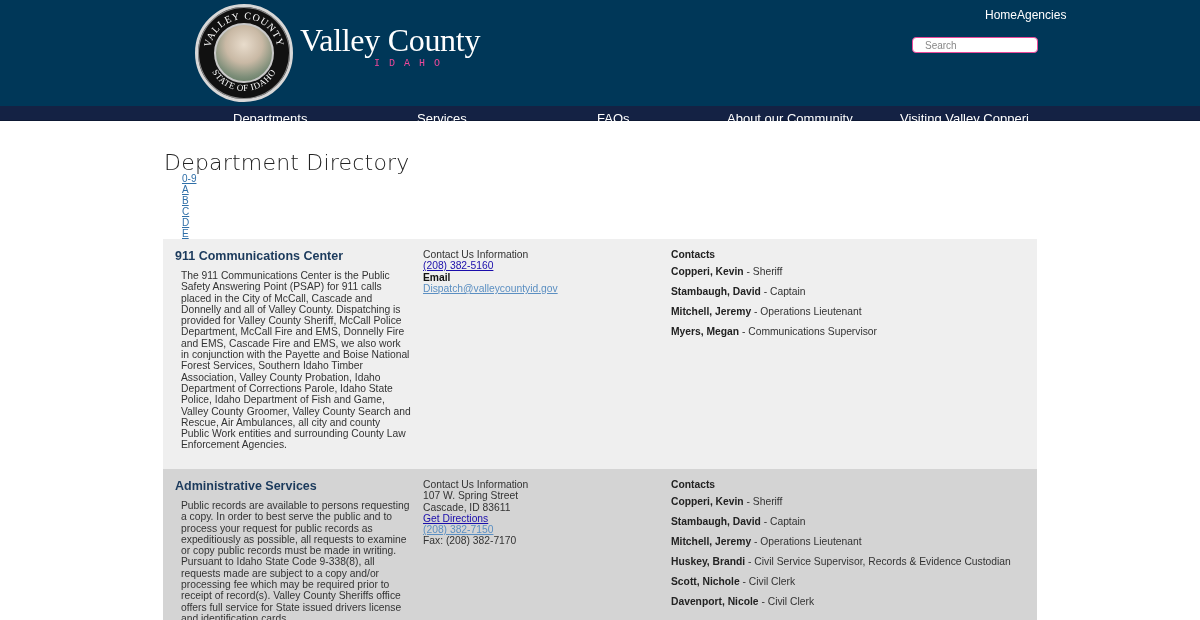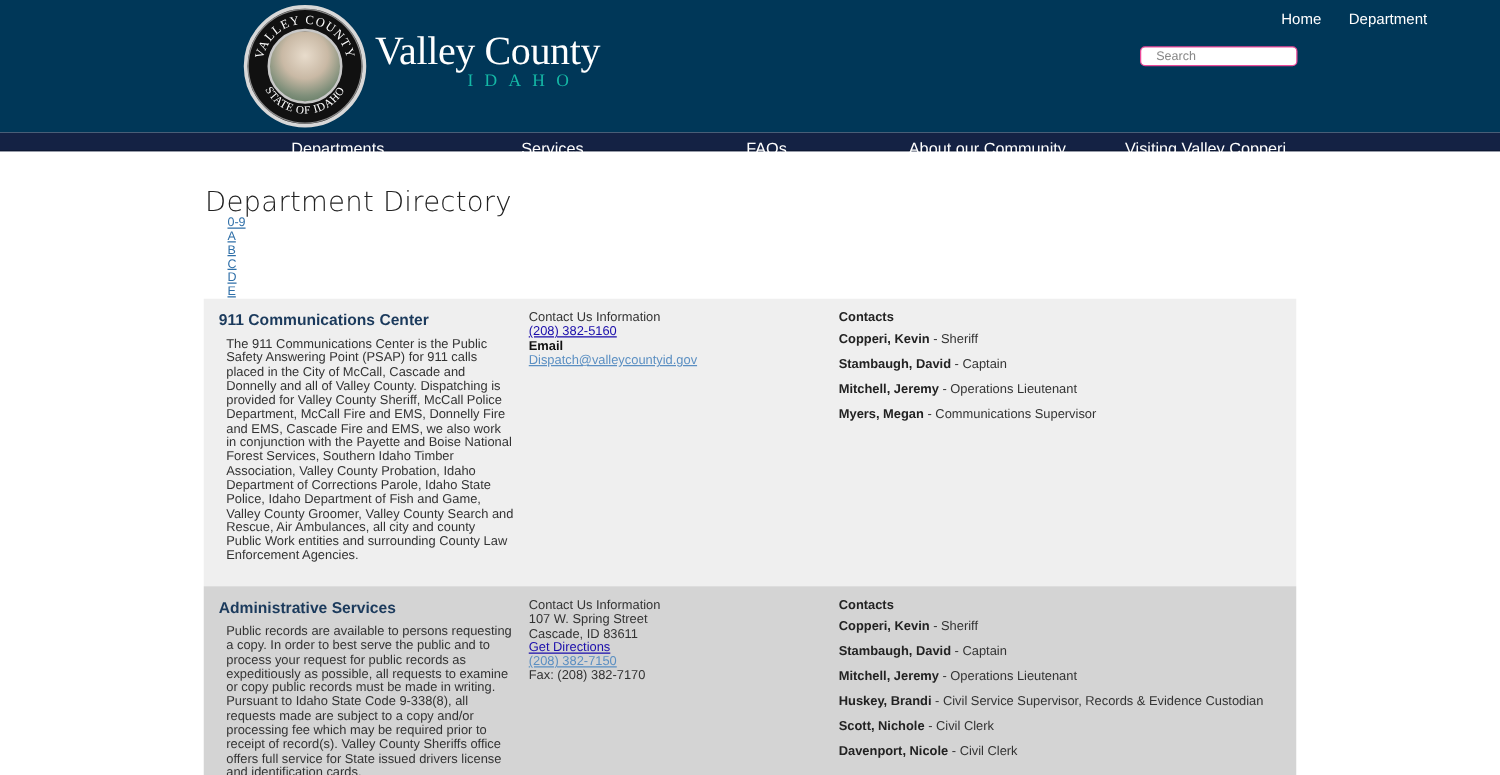--- a/index.html
+++ b/index.html
@@ -9,23 +9,23 @@
     
     .header { position: absolute; left: 0; top: 0; width: 1200px; height: 106px; background: #003758; }
     .logo { position: absolute; left: 195px; top: 4px; width: 98px; height: 98px; border-radius: 50%;
             background: #111; border: 3px solid #d8d8d8; box-shadow: 0 0 0 1px #888 inset; }
     .logo-inner { position: absolute; left: 16px; top: 16px; width: 60px; height: 60px; border-radius: 50%;
                   background: radial-gradient(circle at 50% 35%, #e8dccc 0%, #c9b9a5 40%, #7f8f7a 70%, #4c6b52 100%);
                   border: 2px solid #c8c8c8; }
     .logo-ring-text { position: absolute; left: 0; top: 0; width: 92px; height: 92px; }
     .site-title { position: absolute; left: 300px; top: 22px; font-family: "Liberation Serif", serif;
                   font-size: 32px; color: #ffffff; letter-spacing: -0.3px; }
-    .site-subtitle { position: absolute; left: 374px; top: 58px; font-family: Liberation Serif, serif;
-                     font-size: 14px; color: #14b8a6; letter-spacing: 9px; }
-    .top-links { position: absolute; top: 8px; left: 1025px; display: flex; gap: 22px; }
+    .site-subtitle { position: absolute; left: 374px; top: 58px; font-family: Liberation Mono, monospace;
+                     font-size: 10px; color: #ec4899; letter-spacing: 9px; }
+    .top-links { position: absolute; top: 8px; left: 985px; display: flex; }
     .top-link { color: #ffffff; font-size: 12px; text-decoration: none; }
     .search-box { position: absolute; left: 912px; top: 37px; width: 126px; height: 16px; background: #fff;
                   border-radius: 4px; border: 1px solid #ec4899; font-size: 10px; padding: 0 0 0 12px; color: #333;
                   font-family: "Liberation Sans", sans-serif; outline: none; }
     .search-box::placeholder { color: #888; }
 
     
     .mainnav { position: absolute; left: 0; top: 106px; width: 1200px; height: 15px; background: #142244;
                border-bottom: 1px solid #0d1833; }
     .mainnav a { position: absolute; top: 5px; color: #ffffff; font-size: 13px; text-decoration: none; white-space: nowrap; }
@@ -73,21 +73,21 @@
         <textPath href="#arcBot" startOffset="50%" text-anchor="middle" dy="8">STATE OF IDAHO</textPath>
       </text>
     </svg>
     <div class="logo-inner"></div>
   </div>
   <div class="site-title">Valley County</div>
   <div class="site-subtitle">IDAHO</div>
 
   <div class="top-links">
     <a class="top-link" href="#">Home</a>
-    <a class="top-link" href="#">Department</a>
+    <a class="top-link" href="#">Agencies</a>
   </div>
   <input class="search-box" type="text" placeholder="Search" style="">
 </div>
 
 <div class="mainnav">
   <a href="#" style="left:233px">Departments</a>
   <a href="#" style="left:417px">Services</a>
   <a href="#" style="left:597px">FAQs</a>
   <a href="#" style="left:727px">About our Community</a>
   <a href="#" style="left:900px">Visiting Valley Copperi</a>

